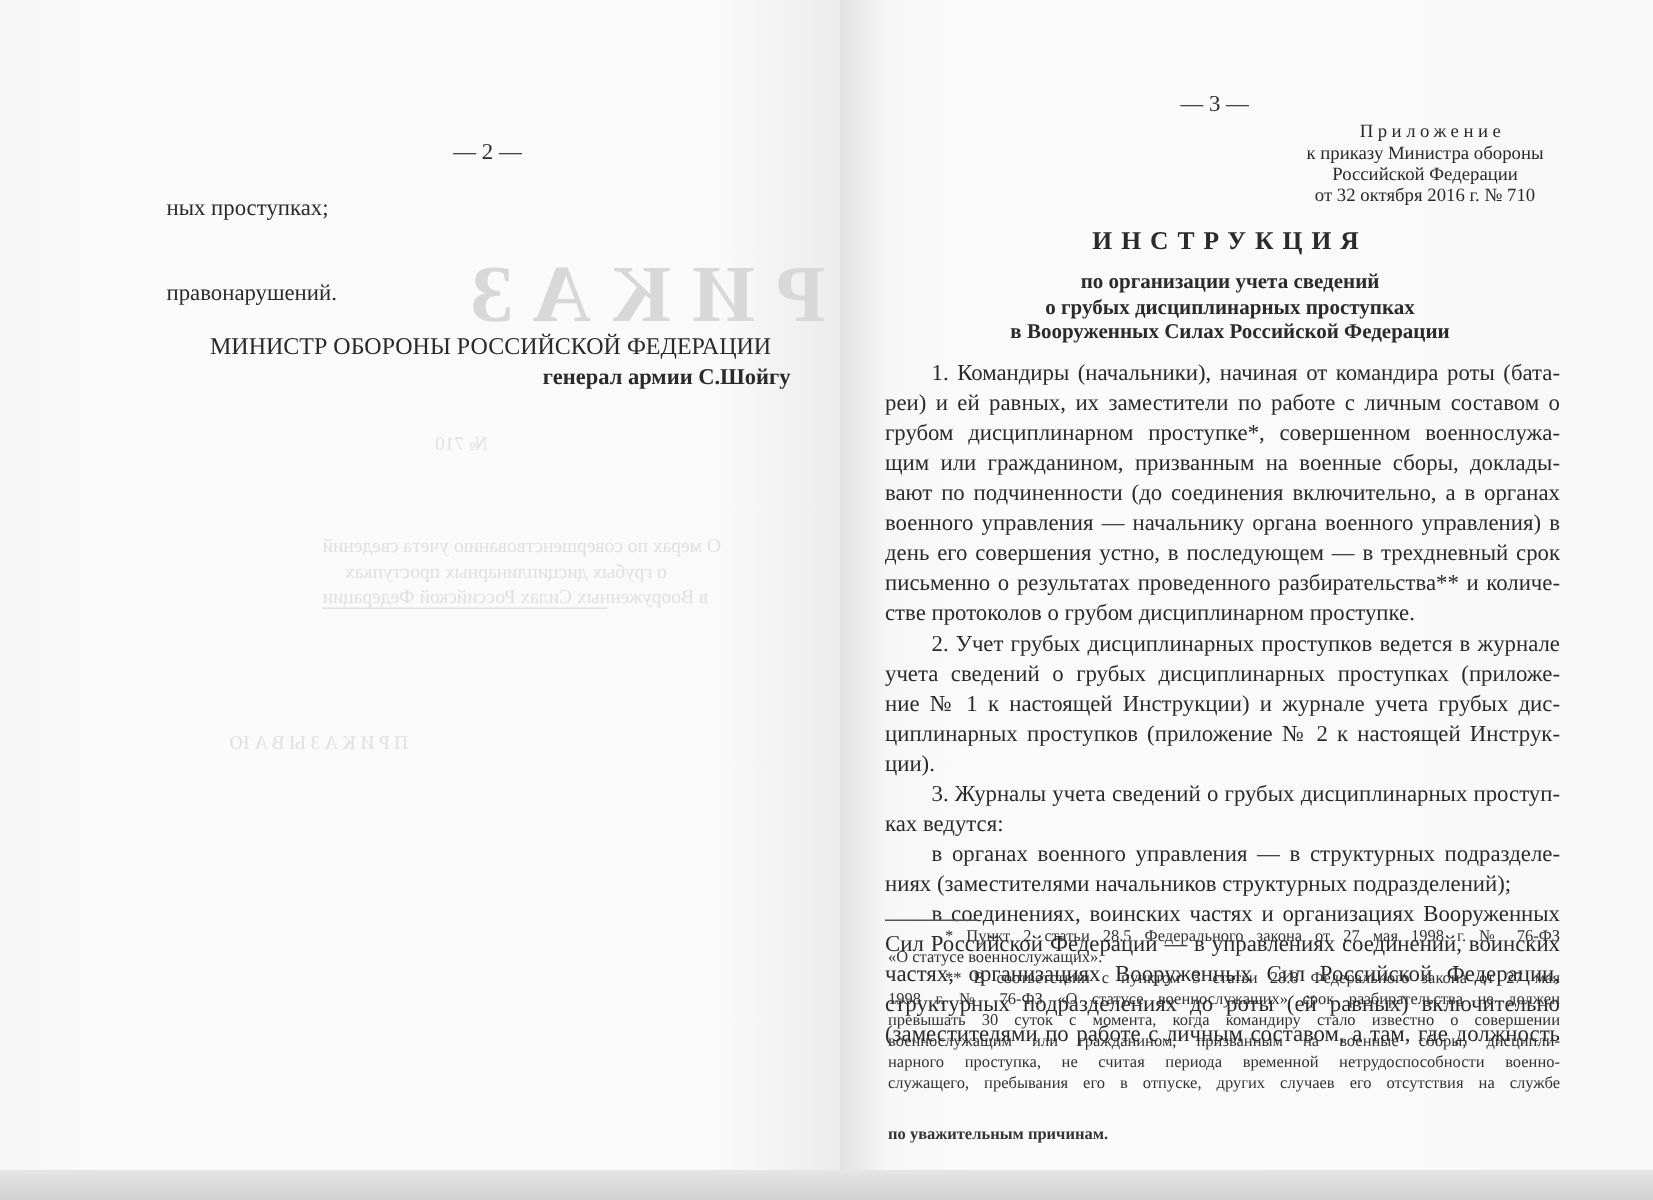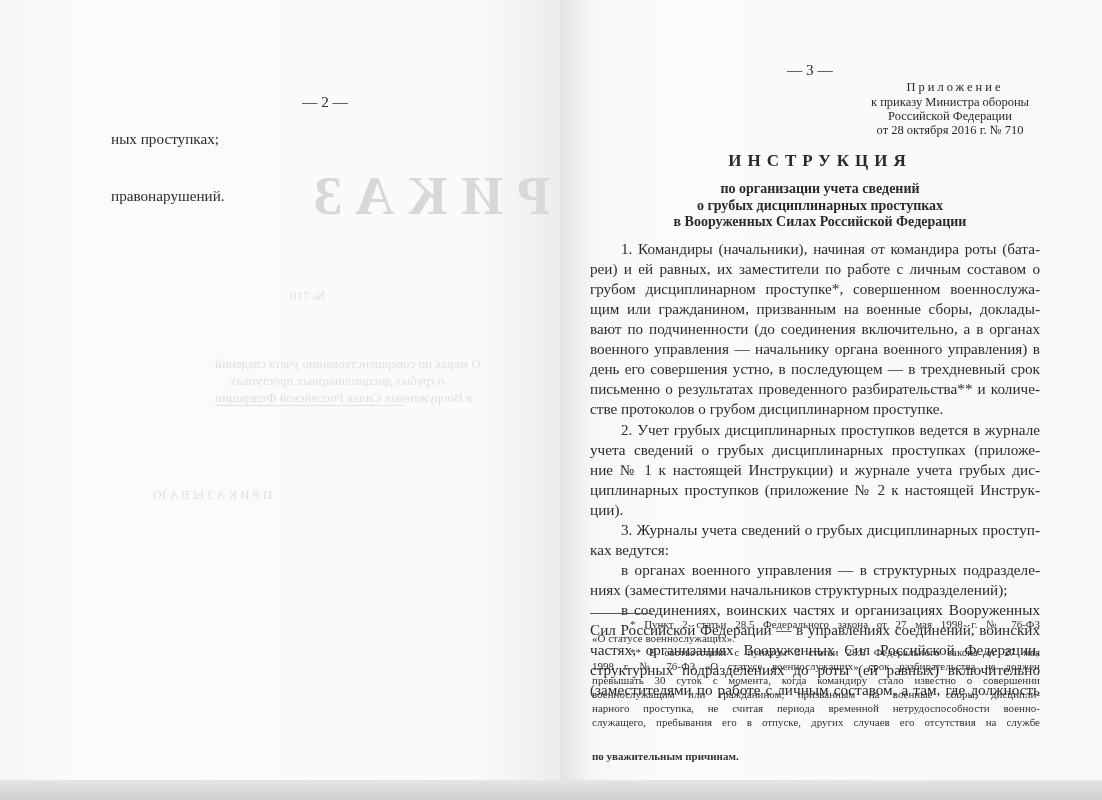--- a/index.html
+++ b/index.html
@@ -36,31 +36,33 @@
   <div class="ghost-small" style="left:230px;top:373px;">о грубых дисциплинарных проступках</div>
   <div class="ghost-small" style="left:215px;top:390px;">в Вооруженных Силах Российской Федерации</div>
   <div style="position:absolute;left:215px;top:405px;width:190px;height:1px;background:#e0e0e0;"></div>
   <div class="ghost-small" style="left:150px;top:487px;letter-spacing:3px;">ПРИКАЗЫВАЮ</div>
 
   <div class="ln c" style="left:100px;width:450px;top:92px;">— 2 —</div>
 
   <div class="ln" style="left:111px;top:129px;">ных проступках;</div>
   <div class="ln" style="left:111px;top:186px;">правонарушений.</div>
 
+  <div class="ln" style="left:140px;top:222px;font-size:16px;">МИНИСТР ОБОРОНЫ РОССИЙСКОЙ ФЕДЕРАЦИИ</div>
+  <div class="ln b r" style="left:200px;width:327px;top:243px;font-size:15px;">генерал армии С.Шойгу</div>
 </div>
 
 <div class="page page-right">
 </div>
 
 <div class="ln" style="left:787px;top:60px;">— 3 —</div>
 
 <div class="ln c spaced" style="left:870px;width:170px;top:80px;font-size:12.5px;line-height:15px;">Приложение</div>
 <div class="ln c" style="left:820px;width:260px;top:95px;font-size:12.5px;line-height:15px;">к приказу Министра обороны</div>
 <div class="ln c" style="left:820px;width:260px;top:109px;font-size:12.5px;line-height:15px;">Российской Федерации</div>
-<div class="ln c" style="left:820px;width:260px;top:123px;font-size:12.5px;line-height:15px;">от 28 октября 2016 г. № 710</div>
+<div class="ln c" style="left:820px;width:260px;top:123px;font-size:12.5px;line-height:15px;">от 32 октября 2016 г. № 710</div>
 
 <div class="ln c b spaced-b" style="left:620px;width:400px;top:151px;font-size:17px;">ИНСТРУКЦИЯ</div>
 <div class="ln c b" style="left:620px;width:400px;top:180px;font-size:14px;line-height:17px;">по организации учета сведений</div>
 <div class="ln c b" style="left:620px;width:400px;top:197px;font-size:14px;line-height:17px;">о грубых дисциплинарных проступках</div>
 <div class="ln c b" style="left:620px;width:400px;top:213px;font-size:14px;line-height:17px;">в Вооруженных Силах Российской Федерации</div>
 
 <div class="ln j" style="left:621px;width:419px;top:239px;">1. Командиры (начальники), начиная от командира роты (бата-</div>
 <div class="ln j" style="left:590px;width:450px;top:259px;">реи) и ей равных, их заместители по работе с личным составом о</div>
 <div class="ln j" style="left:590px;width:450px;top:279px;">грубом дисциплинарном проступке*, совершенном военнослужа-</div>
 <div class="ln j" style="left:590px;width:450px;top:299px;">щим или гражданином, призванным на военные сборы, доклады-</div>

